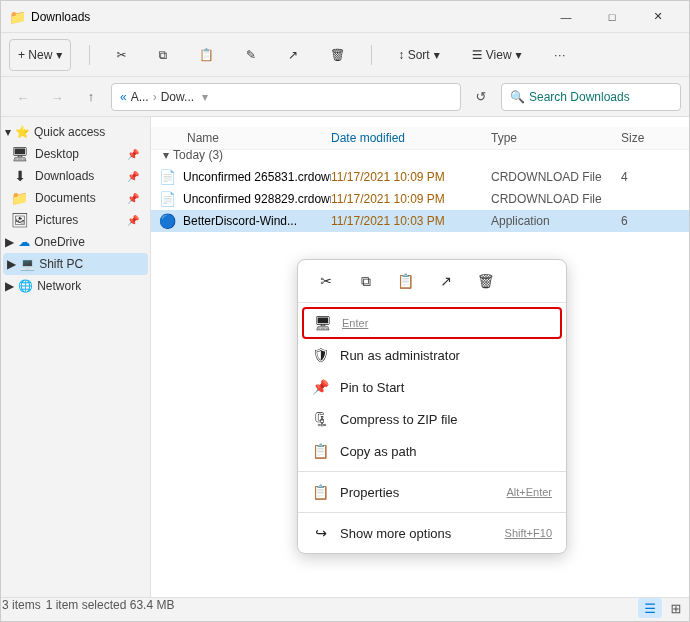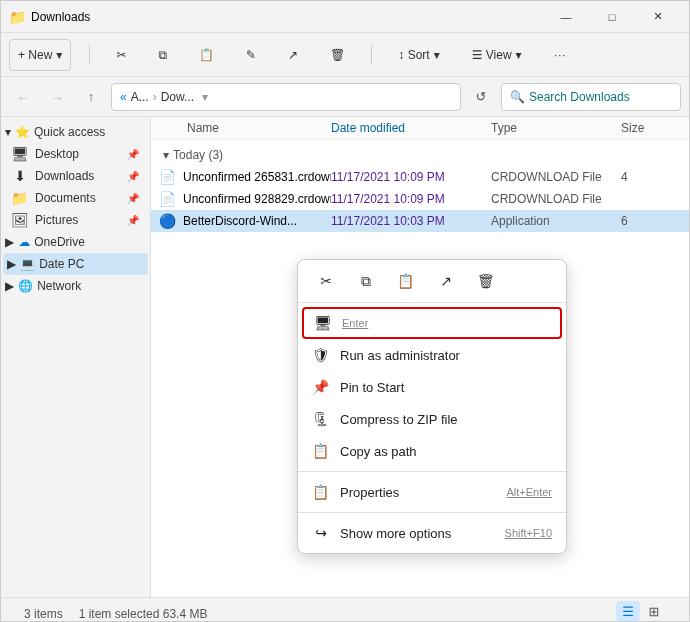--- a/index.html
+++ b/index.html
@@ -202,21 +202,21 @@
       overflow: auto;
       background: #fff;
     }
     .file-header {
       display: flex;
       align-items: center;
       padding: 4px 8px;
       border-bottom: 1px solid #f0f0f0;
       background: #fafafa;
       position: sticky;
-      top: 0;
+      top: 10px;
       z-index: 1;
       font-size: 12px;
       color: #555;
     }
     .file-header .col-name { flex: 1; padding-left: 28px; }
     .file-header .col-date { width: 160px; color: #0369a1; }
     .file-header .col-type { width: 130px; }
     .file-header .col-size { width: 60px; }
 
     .file-group-header {
@@ -239,35 +239,35 @@
     .file-row .col-name {
       flex: 1;
       display: flex;
       align-items: center;
       gap: 6px;
       overflow: hidden;
       white-space: nowrap;
       text-overflow: ellipsis;
     }
     .file-row .file-icon { font-size: 14px; width: 18px; text-align: center; flex-shrink: 0; }
-    .file-row .col-date { width: 160px; color: #4c1d95; }
+    .file-row .col-date { width: 160px; color: #a16207; }
     .file-row .col-type { width: 130px; color: #555; }
     .file-row .col-size { width: 60px; color: #555; }
 
     
     .status-bar {
       height: 24px;
       background: #f3f3f3;
       border-top: 1px solid #e0e0e0;
       display: flex;
-      align-items: flex-end;
-      padding: 0 23px;
+      align-items: flex-start;
+      padding: 0 1px;
       font-size: 12px;
       color: #555;
-      gap: 16px;
+      gap: 5px;
       flex-shrink: 0;
     }
     .status-bar .spacer { flex: 1; }
     .status-view-btns {
       display: flex;
       gap: 2px;
     }
     .status-view-btn {
       width: 24px;
       height: 20px;
@@ -437,21 +437,21 @@
         <span class="pin">📌</span>
       </div>
       <div class="sidebar-group-label">
         <span>▶</span>
         <span style="color:#0078d4;">☁</span>
         <span>OneDrive</span>
       </div>
       <div class="sidebar-group-label" style="background:#cce4f7; border-radius:4px; margin:0 2px;">
         <span>▶</span>
         <span>💻</span>
-        <span>Date PC</span>
+        <span>Shift PC</span>
       </div>
       <div class="sidebar-group-label">
         <span>▶</span>
         <span>🌐</span>
         <span>Network</span>
       </div>
     </div>
 
     <div class="file-area">
       <div class="file-header">

